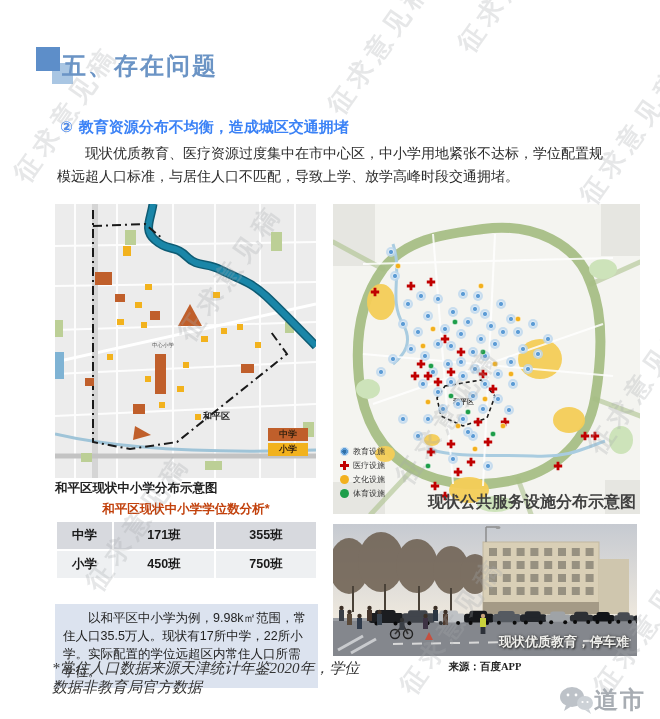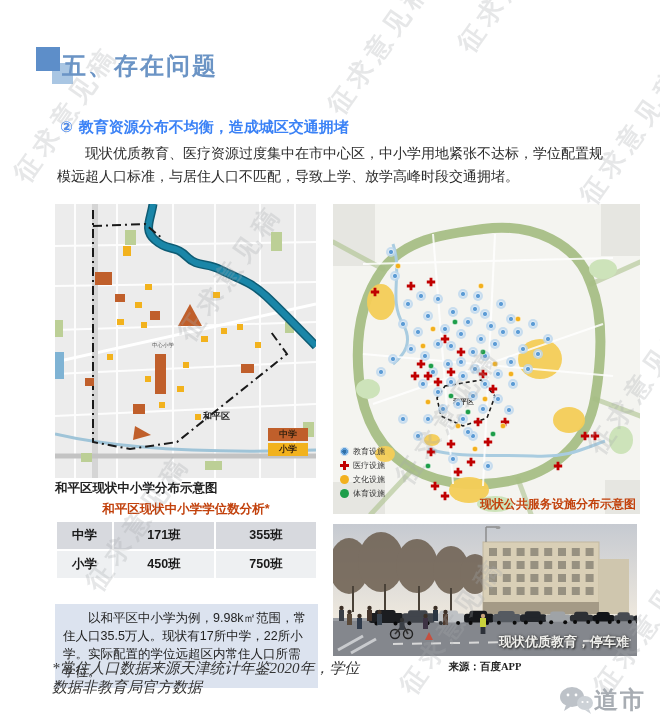--- a/index.html
+++ b/index.html
@@ -34,21 +34,21 @@
   table.schooltbl tr.r2 td{background:#eef0f2;}
   table.schooltbl col.c0{width:55px;}
   .note-box{position:absolute;left:55px;top:604px;width:247px;background:#dce3ef;
             padding:5px 8px 6px 8px;font-size:12.5px;line-height:1.45;color:#222;}
   .note-box p{margin:0;text-indent:2em;}
   .footnote{position:absolute;left:52px;top:659px;width:320px;font-family:"Liberation Serif",serif;
             font-style:italic;font-size:15px;color:#333;}
   
   .map2-wrap{position:absolute;left:333px;top:204px;width:307px;height:310px;background:#f4f4f0;}
   .map2-caption{position:absolute;right:4px;bottom:1px;font-family:"Liberation Serif",serif;
-                font-weight:bold;font-size:12px;color:#c2410c;z-index:6;}
+                font-weight:bold;font-size:16px;color:#404040;z-index:6;}
   .legend2{position:absolute;left:7px;bottom:14px;z-index:6;}
   .legend2 .row{display:flex;align-items:center;height:14px;}
   .legend2 .lbl{font-size:8px;color:#333;margin-left:4px;}
   .ic{display:inline-block;width:9px;height:9px;border-radius:50%;}
   .ic.edu{background:radial-gradient(circle,#2e6da4 0 2px,#5b9bd5 2px 3.5px,#bdd7ee 3.5px);}
   .ic.med{background:transparent;border-radius:0;position:relative;}
   .ic.med::before,.ic.med::after{content:"";position:absolute;background:#c00000;}
   .ic.med::before{left:3px;top:0;width:3px;height:9px;}
   .ic.med::after{left:0;top:3px;width:9px;height:3px;}
   .ic.cul{background:#f2b01e;}

